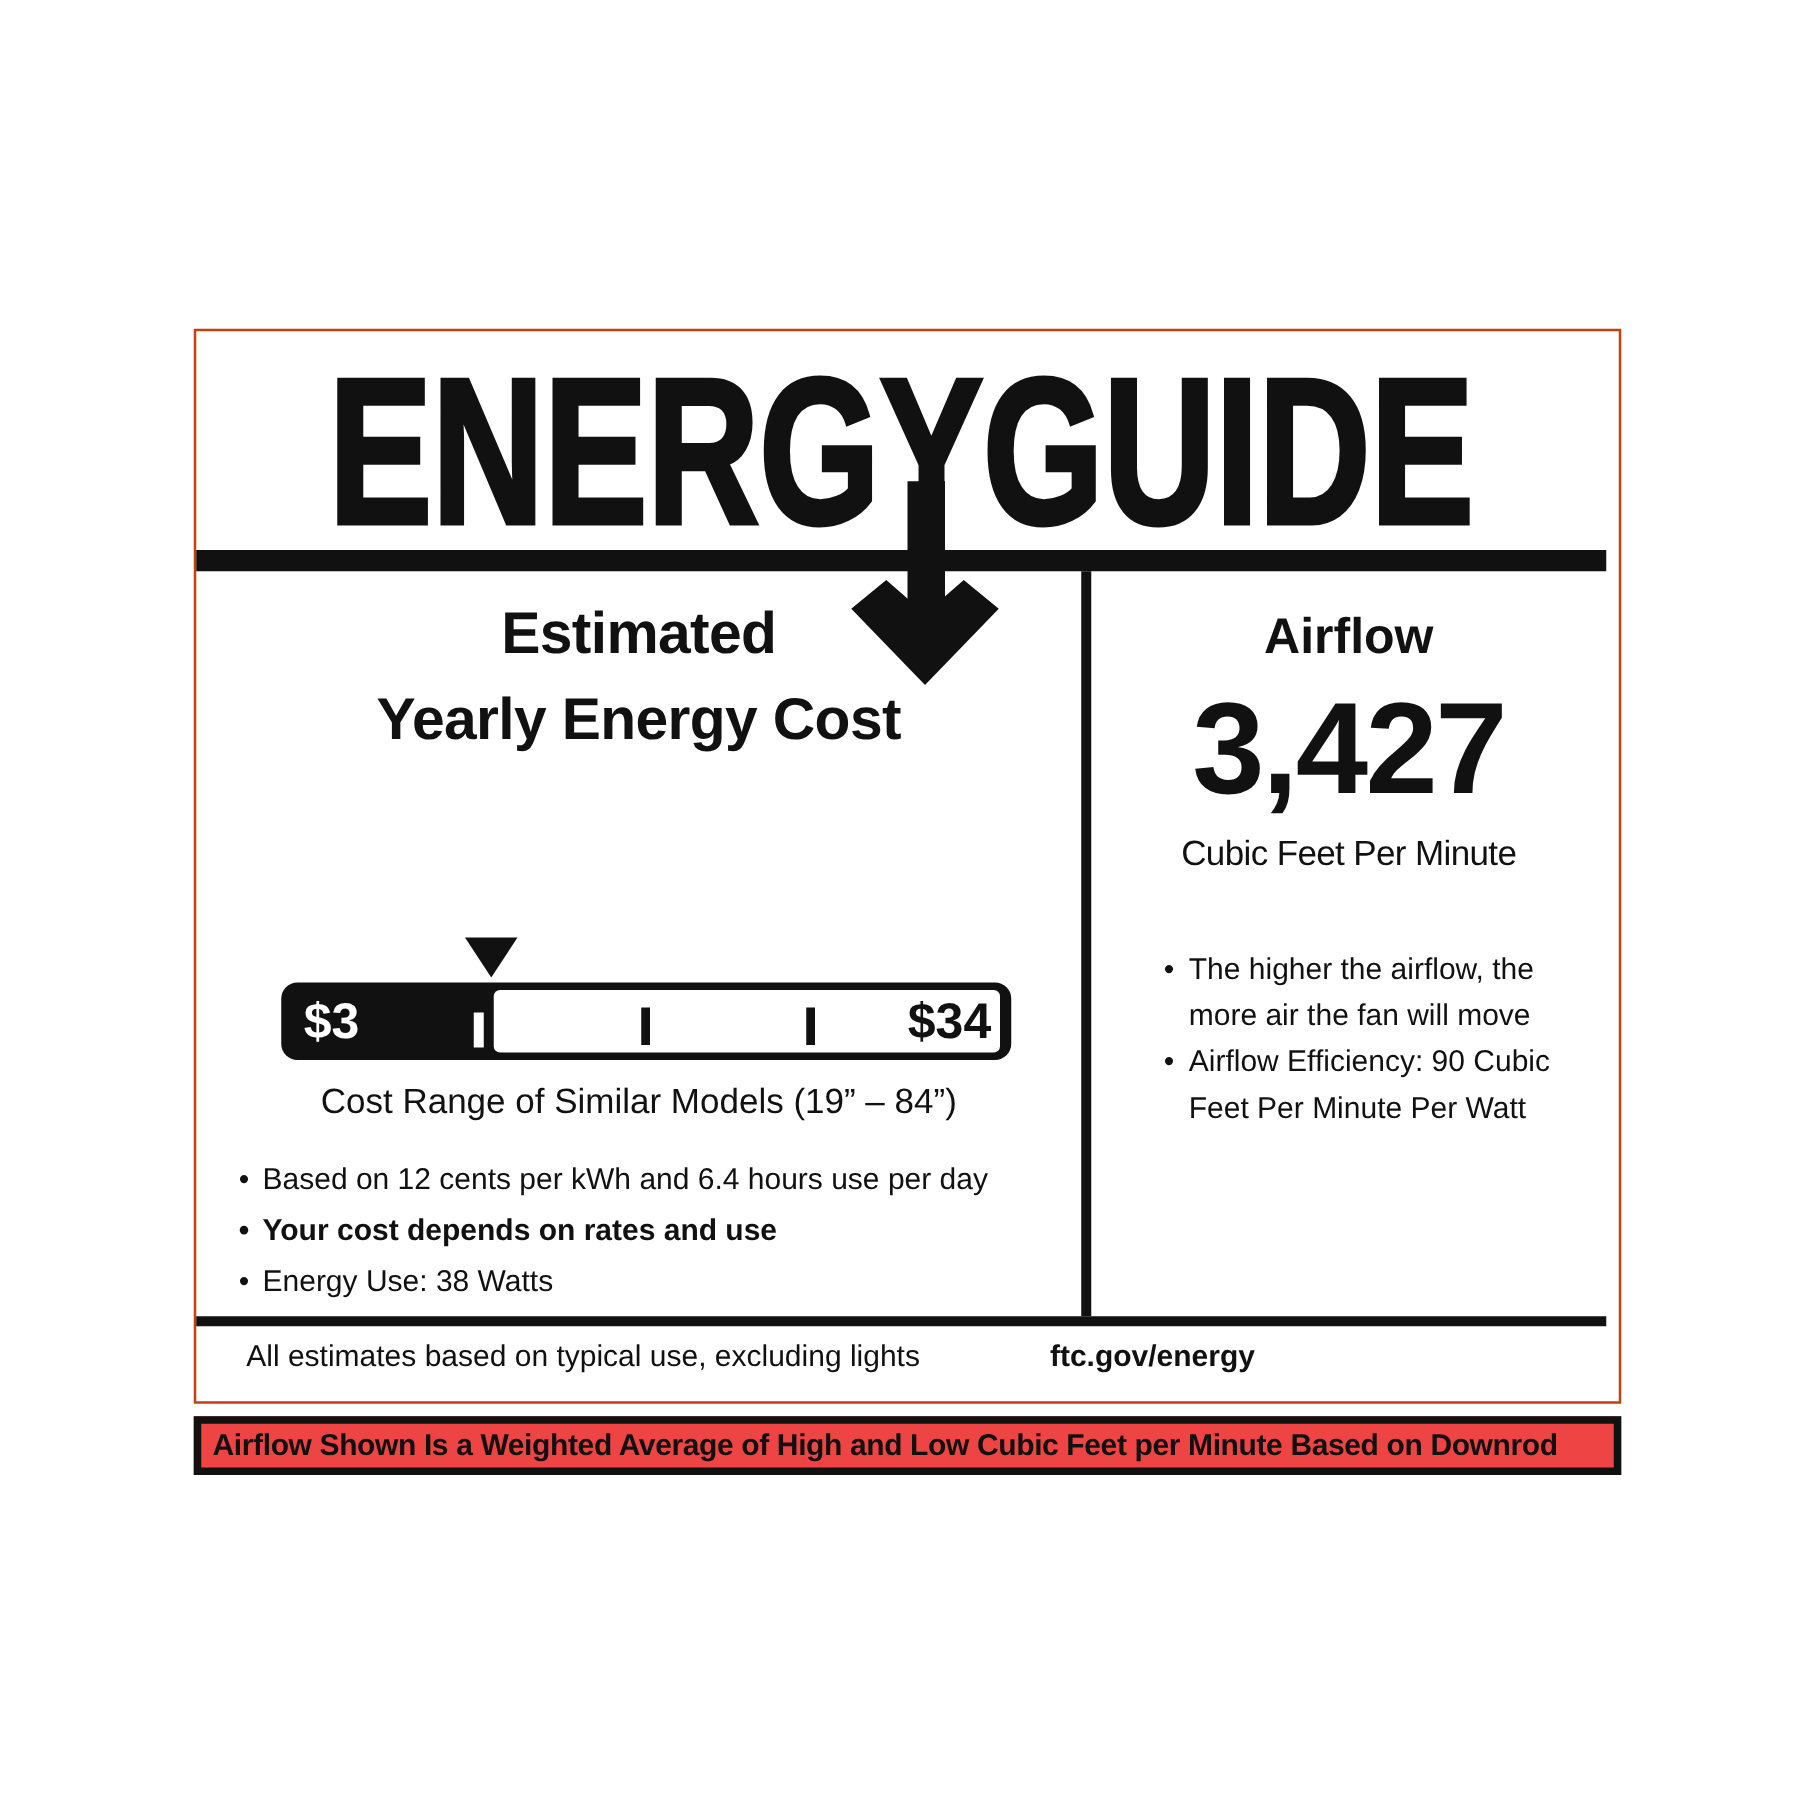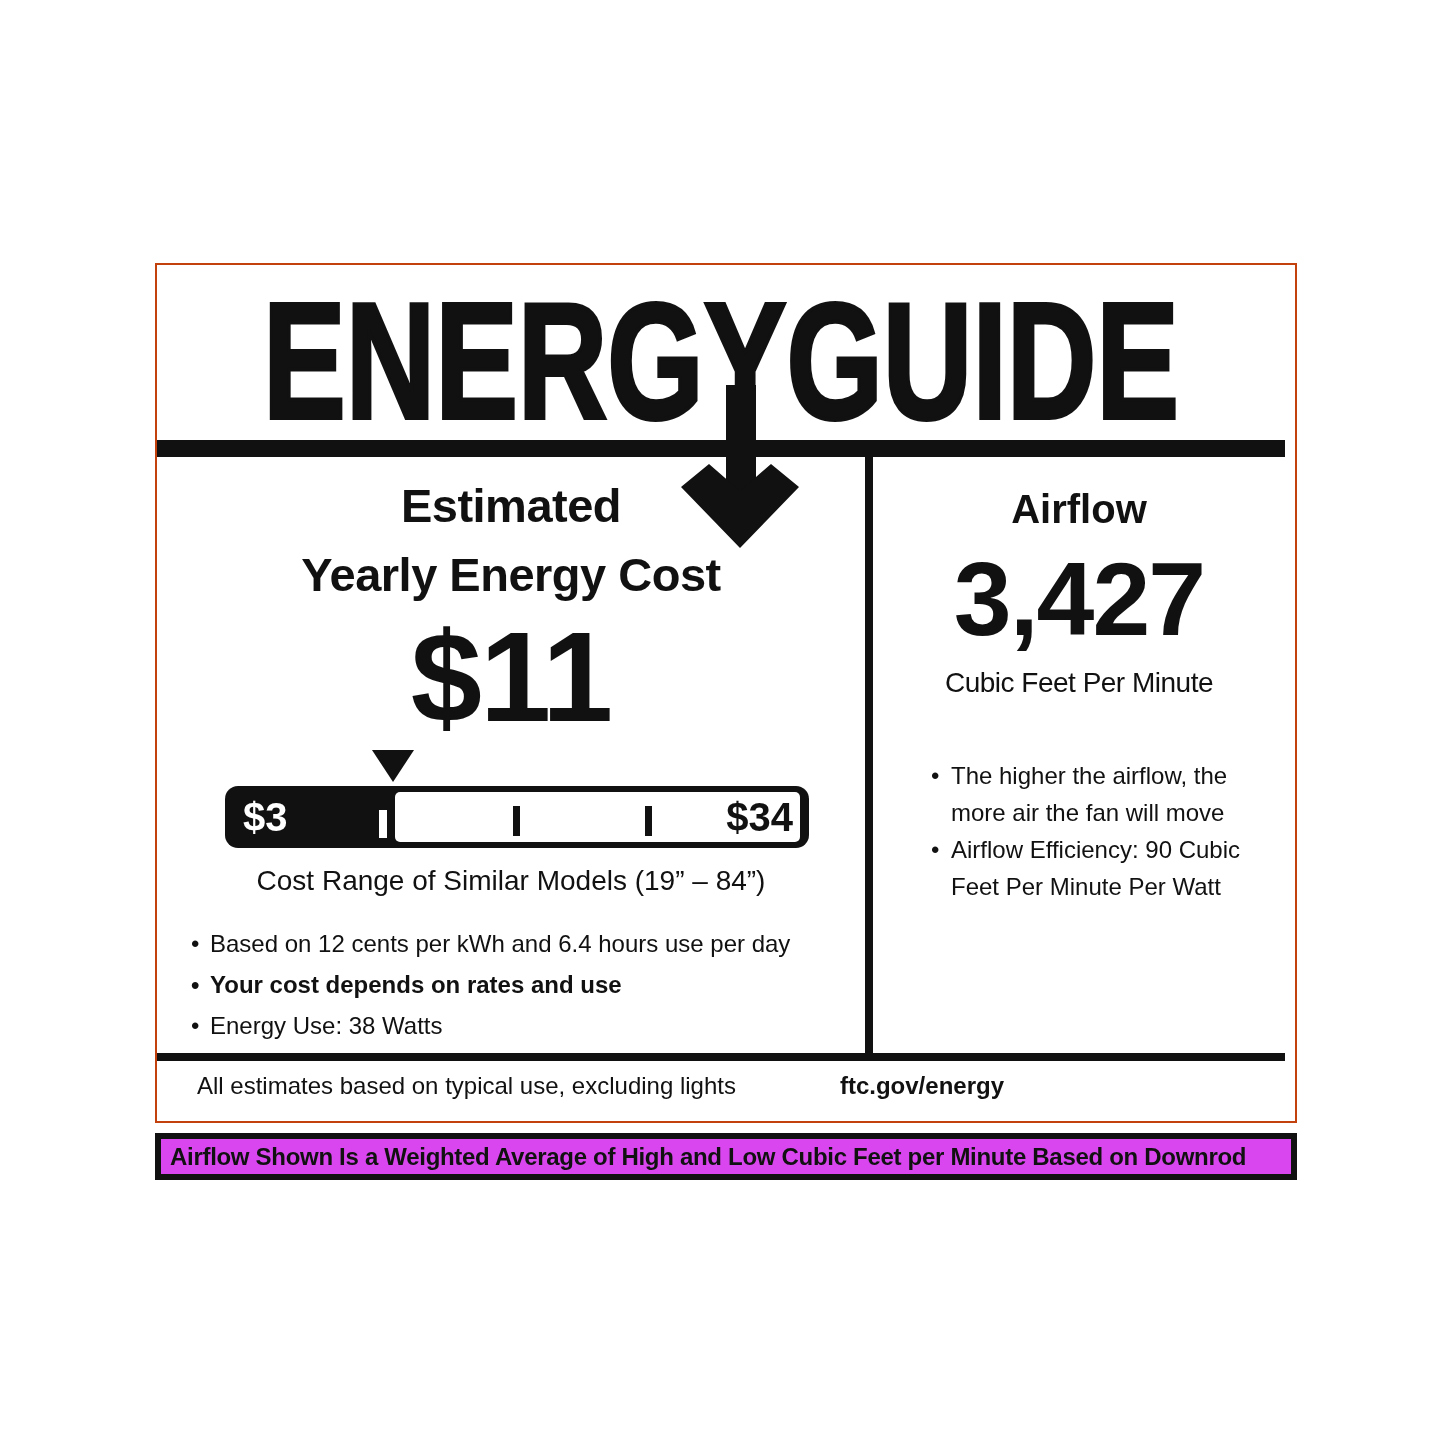--- a/index.html
+++ b/index.html
@@ -59,21 +59,21 @@
   .rb-line{position:relative;height:37px;line-height:37px;white-space:nowrap;}
   .rb-line .dot{position:absolute;left:-20px;top:0;}
   
   .h-line{position:absolute;left:0;top:788px;width:1128px;height:8px;background:#111;}
   .footer{position:absolute;left:0;top:796px;width:908px;height:50px;
     display:flex;align-items:center;justify-content:space-between;
     padding:0 61px 0 40px;box-sizing:border-box;font-size:24px;}
   
   .bottom-strip{
     position:absolute;left:155px;top:1133px;width:1142px;height:47px;
-    border:6px solid #111;background:#d946ef;box-sizing:border-box;
+    border:6px solid #111;background:#ef4444;box-sizing:border-box;
     display:flex;align-items:center;padding-left:9px;
     font-size:24px;font-weight:bold;letter-spacing:-.3px;
   }
 </style>
 </head>
 <body>
 
 <div class="canvas">
 
   <div class="label-box">
@@ -92,21 +92,20 @@
     </svg>
 
     <div class="columns">
 
       <div class="col-left">
         <div class="lc-heading">
           <span>Estimated</span><br>
           <span>Yearly Energy Cost</span>
         </div>
 
-        <div class="lc-cost">$11</div>
 
         <div class="bar-wrap">
           <div class="marker"></div>
           <div class="range-bar">
             <span class="cost-min">$3</span>
             <div class="tick tick-white"></div>
             <div class="white-zone"></div>
             <div class="tick tick-b1"></div>
             <div class="tick tick-b2"></div>
             <span class="cost-max">$34</span>

